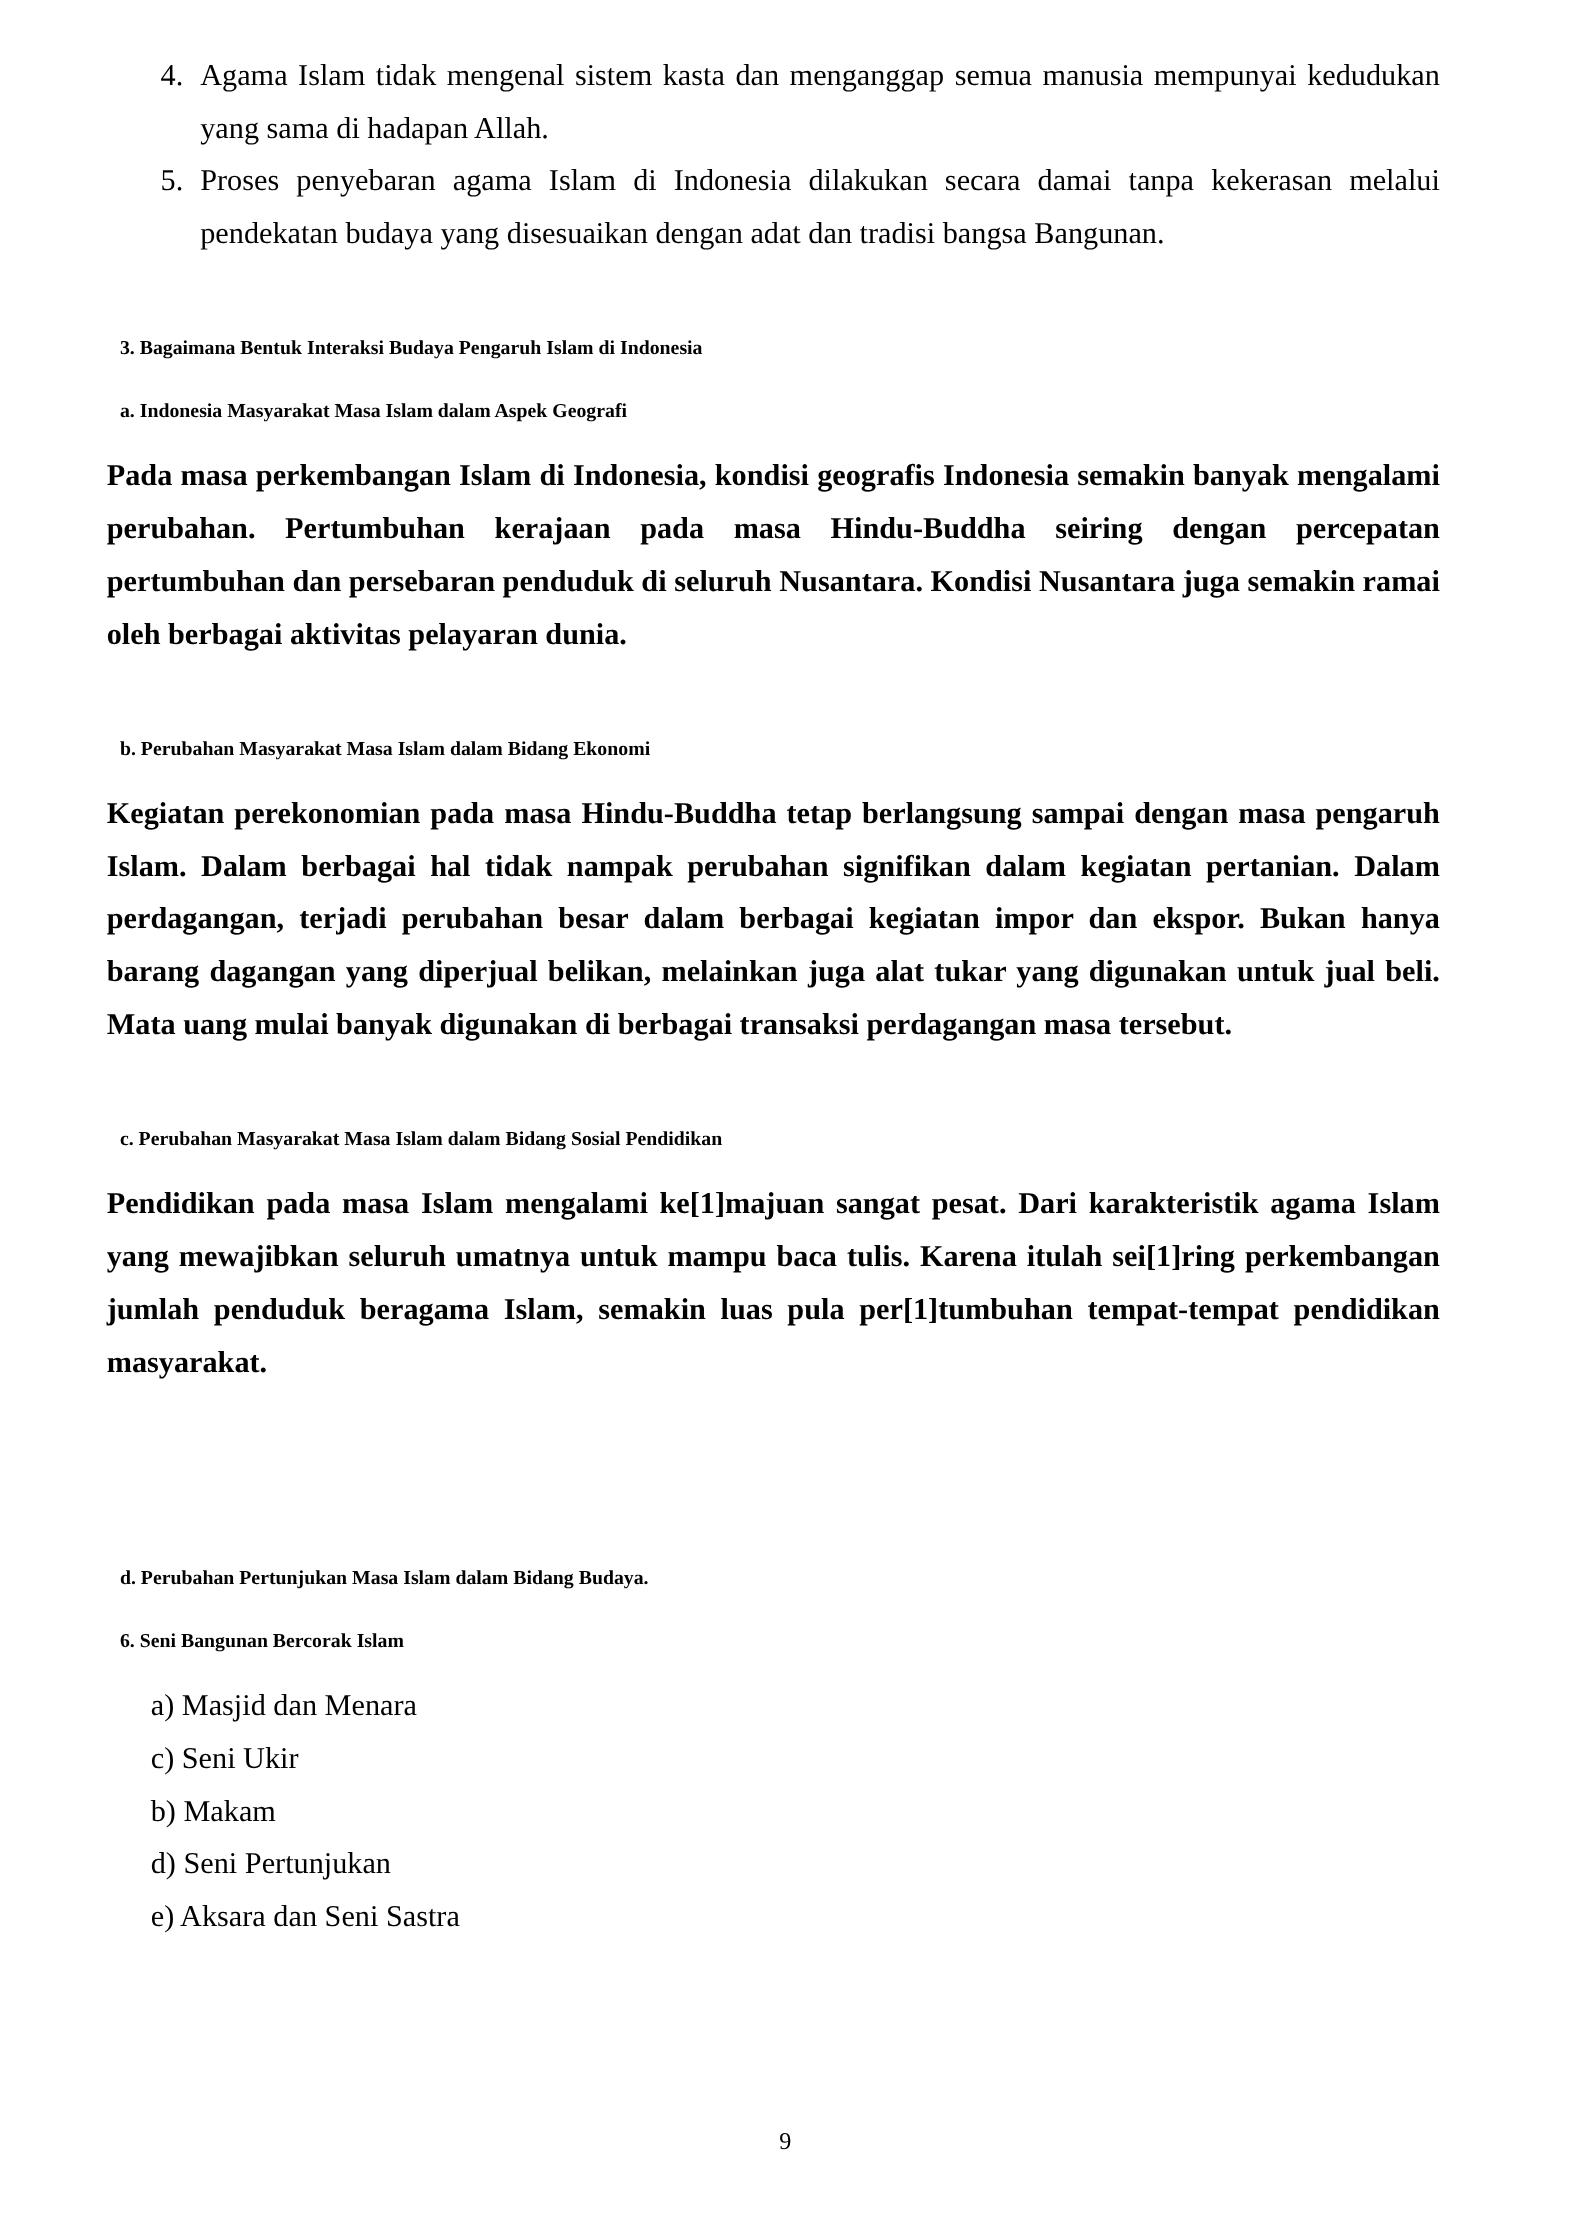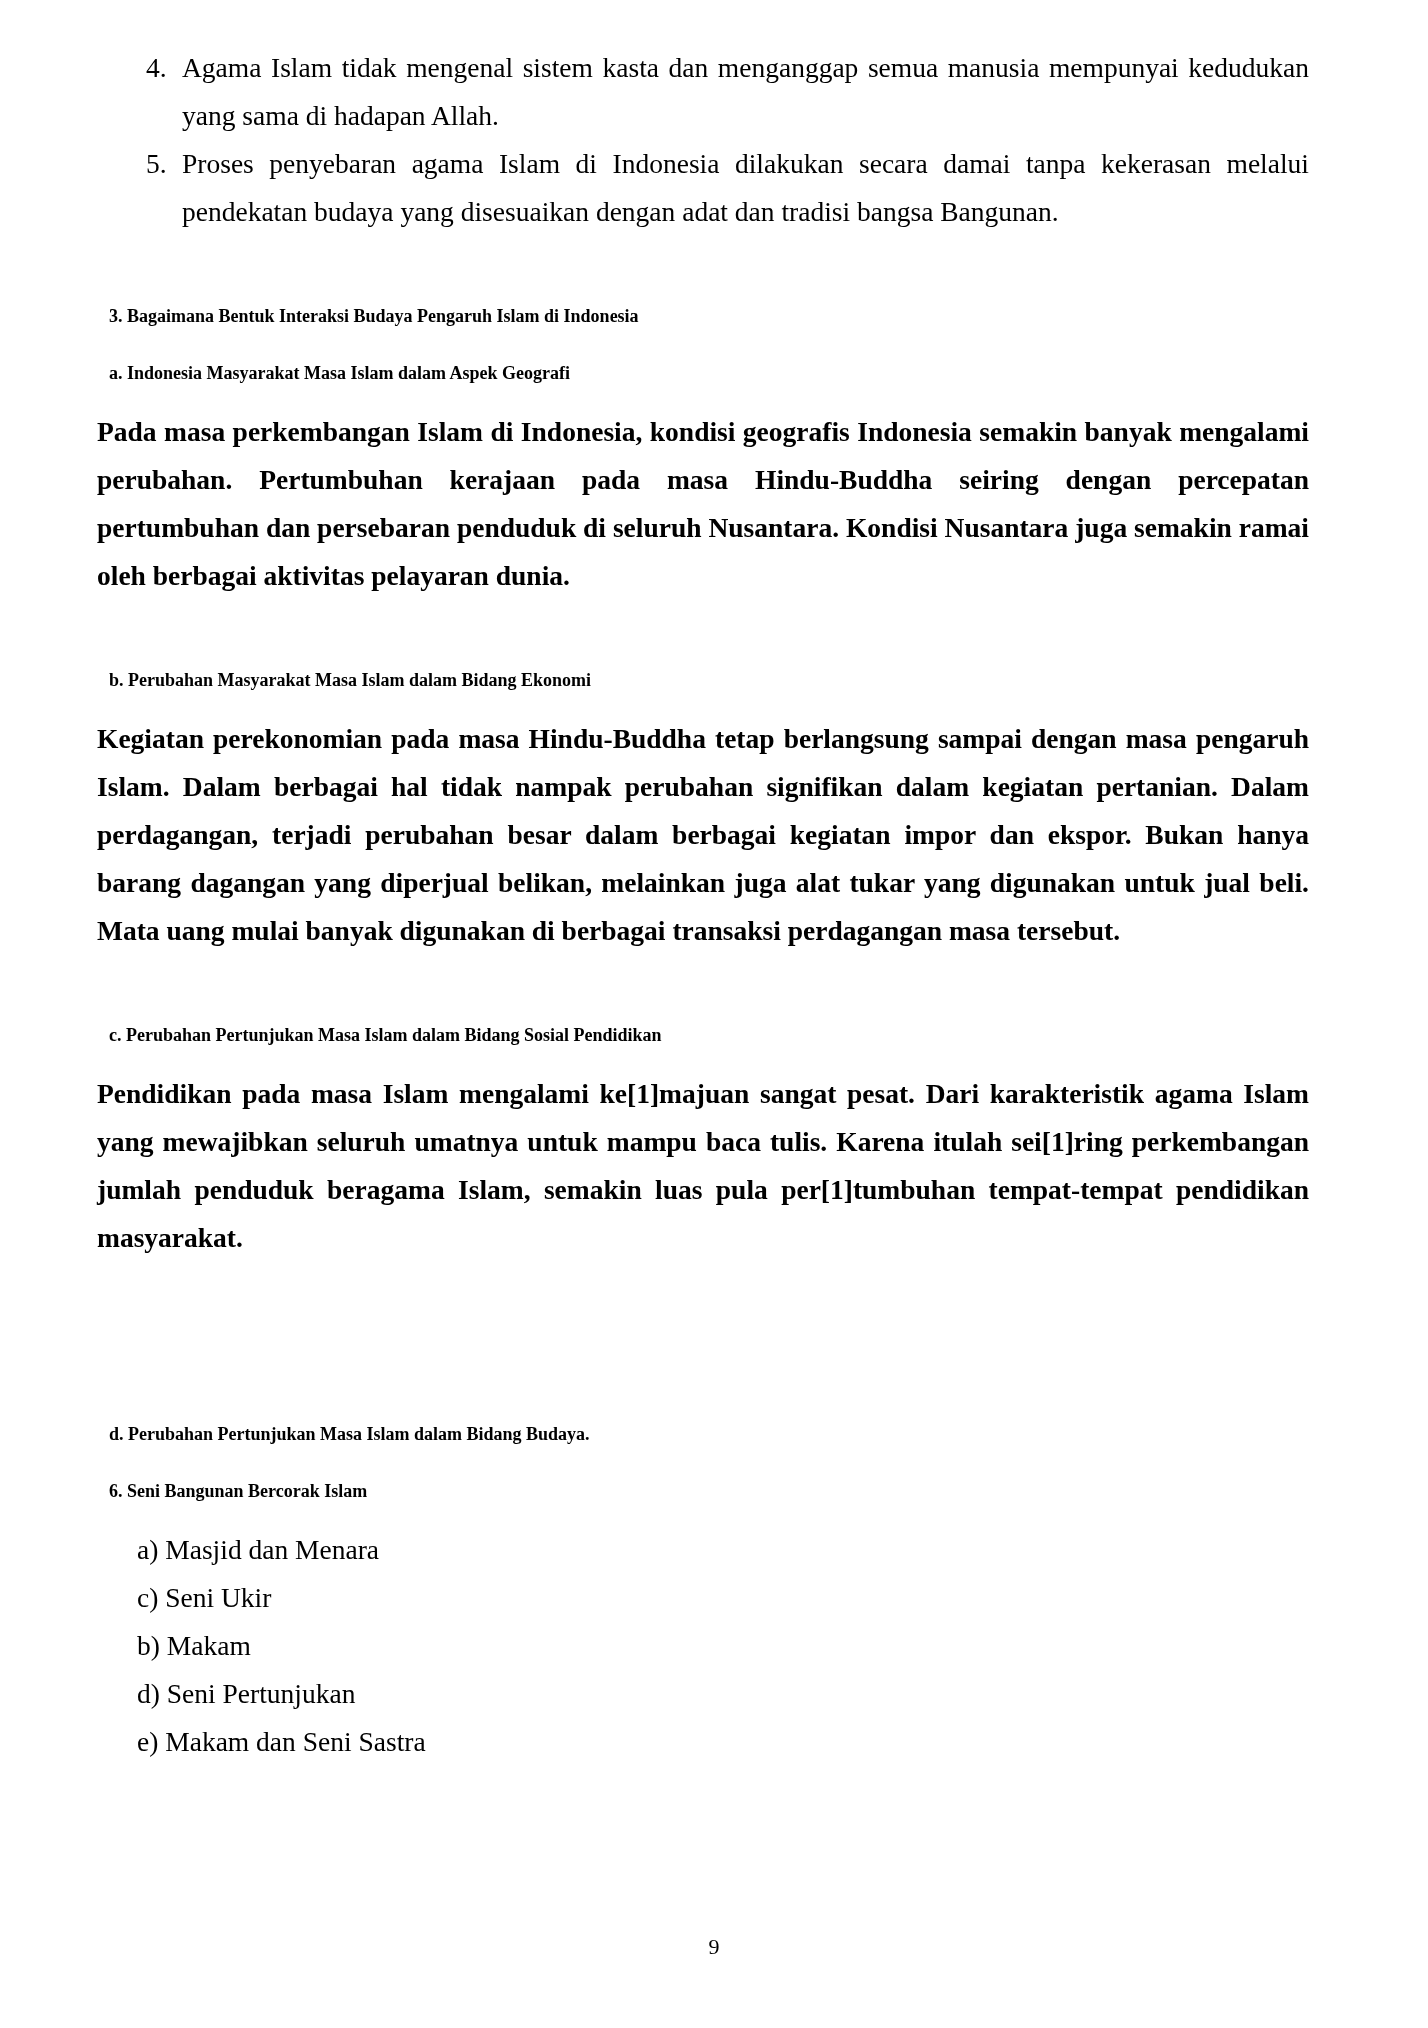--- a/index.html
+++ b/index.html
@@ -122,33 +122,33 @@
     <p class="heading">a. Indonesia Masyarakat Masa Islam dalam Aspek Geografi</p>
     <p class="para">Pada masa perkembangan Islam di Indonesia, kondisi geografis Indonesia semakin banyak mengalami perubahan. Pertumbuhan kerajaan pada masa Hindu-Buddha seiring dengan percepatan pertumbuhan dan persebaran penduduk di seluruh Nusantara. Kondisi Nusantara juga semakin ramai oleh berbagai aktivitas pelayaran dunia.</p>
 
     <div class="spacer-md"></div>
 
     <p class="heading">b. Perubahan Masyarakat Masa Islam dalam Bidang Ekonomi</p>
     <p class="para">Kegiatan perekonomian pada masa Hindu-Buddha tetap berlangsung sampai dengan masa pengaruh Islam. Dalam berbagai hal tidak nampak perubahan signifikan dalam kegiatan pertanian. Dalam perdagangan, terjadi perubahan besar dalam berbagai kegiatan impor dan ekspor. Bukan hanya barang dagangan yang diperjual belikan, melainkan juga alat tukar yang digunakan untuk jual beli. Mata uang mulai banyak digunakan di berbagai transaksi perdagangan masa tersebut.</p>
 
     <div class="spacer-md"></div>
 
-    <p class="heading">c. Perubahan Pertunjukan Masa Islam dalam Bidang Sosial Pendidikan</p>
+    <p class="heading">c. Perubahan Masyarakat Masa Islam dalam Bidang Sosial Pendidikan</p>
     <p class="para">Pendidikan pada masa Islam mengalami ke[1]majuan sangat pesat. Dari karakteristik agama Islam yang mewajibkan seluruh umatnya untuk mampu baca tulis. Karena itulah sei[1]ring perkembangan jumlah penduduk beragama Islam, semakin luas pula per[1]tumbuhan tempat-tempat pendidikan masyarakat.</p>
 
     <div class="spacer-lg"></div>
     <div class="spacer-md"></div>
 
     <p class="heading">d. Perubahan Pertunjukan Masa Islam dalam Bidang Budaya.</p>
     <p class="heading">6. Seni Bangunan Bercorak Islam</p>
 
     <ul class="letter-list">
       <li class="letter-item">a) Masjid dan Menara</li>
       <li class="letter-item">c) Seni Ukir</li>
       <li class="letter-item">b) Makam</li>
       <li class="letter-item">d) Seni Pertunjukan</li>
-      <li class="letter-item">e) Makam dan Seni Sastra</li>
+      <li class="letter-item">e) Aksara dan Seni Sastra</li>
     </ul>
 
   </div>
 
   <div class="page-number">9</div>
 </div>
 
 </body></html>

